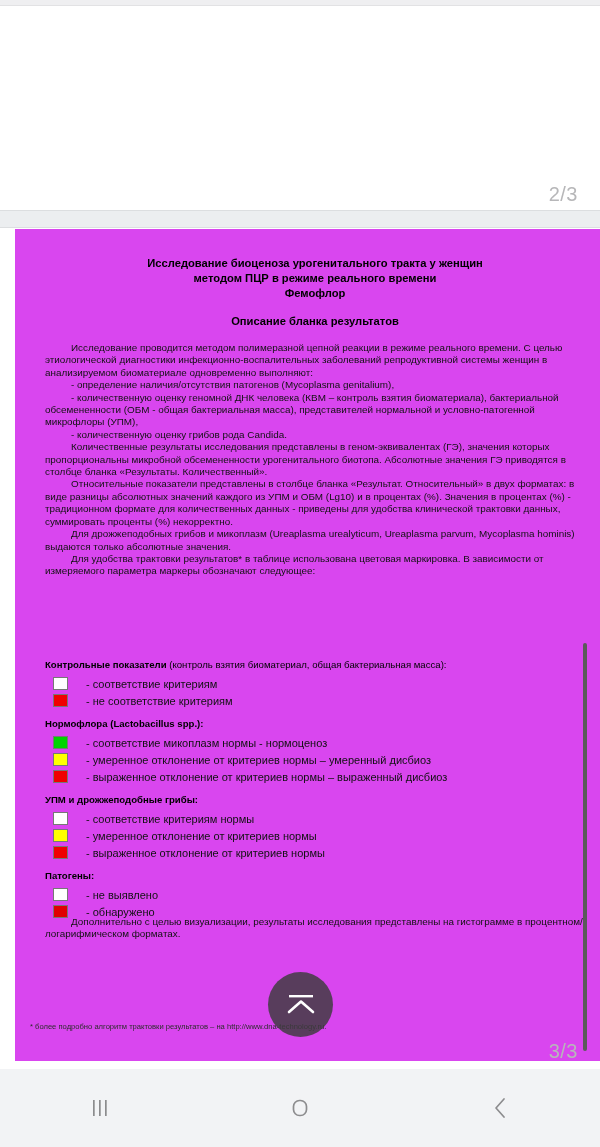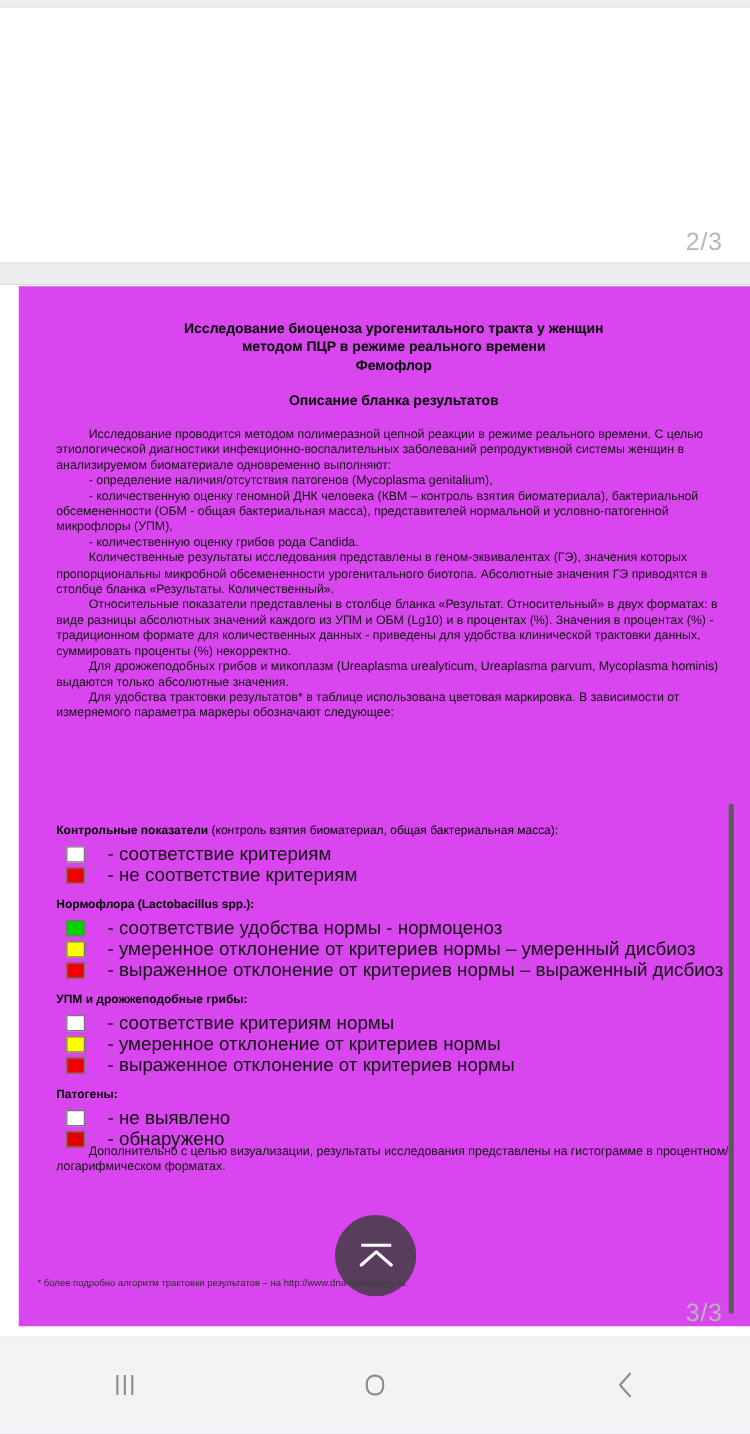--- a/index.html
+++ b/index.html
@@ -131,21 +131,21 @@
   }
   .swatch {
     width: 15px;
     height: 13px;
     box-sizing: border-box;
     border: 1px solid #777;
     margin-left: 8px;
     flex: 0 0 auto;
   }
   .legend-text {
-    font-size: 15px;
+    font-size: 11px;
     color: #111;
     margin-left: 18px;
     white-space: nowrap;
   }
 
   
   .tail-block {
     position: absolute;
     top: 687px;
     left: 30px;
@@ -259,21 +259,21 @@
         <div class="legend-row">
           <span class="swatch" style="background: rgb(240, 0, 0);"></span>
           <span class="legend-text">-  не соответствие критериям</span>
         </div>
       </div>
 
       <div class="legend-group">
         <div class="legend-head">Нормофлора (Lactobacillus spp.):</div>
         <div class="legend-row">
           <span class="swatch" style="background: rgb(0, 212, 0);"></span>
-          <span class="legend-text">-  соответствие удобства нормы - нормоценоз</span>
+          <span class="legend-text">-  соответствие микоплазм нормы - нормоценоз</span>
         </div>
         <div class="legend-row">
           <span class="swatch" style="background: rgb(255, 255, 0);"></span>
           <span class="legend-text">-  умеренное отклонение от критериев нормы – умеренный дисбиоз</span>
         </div>
         <div class="legend-row">
           <span class="swatch" style="background: rgb(240, 0, 0);"></span>
           <span class="legend-text">-  выраженное отклонение от критериев нормы – выраженный дисбиоз</span>
         </div>
       </div>

